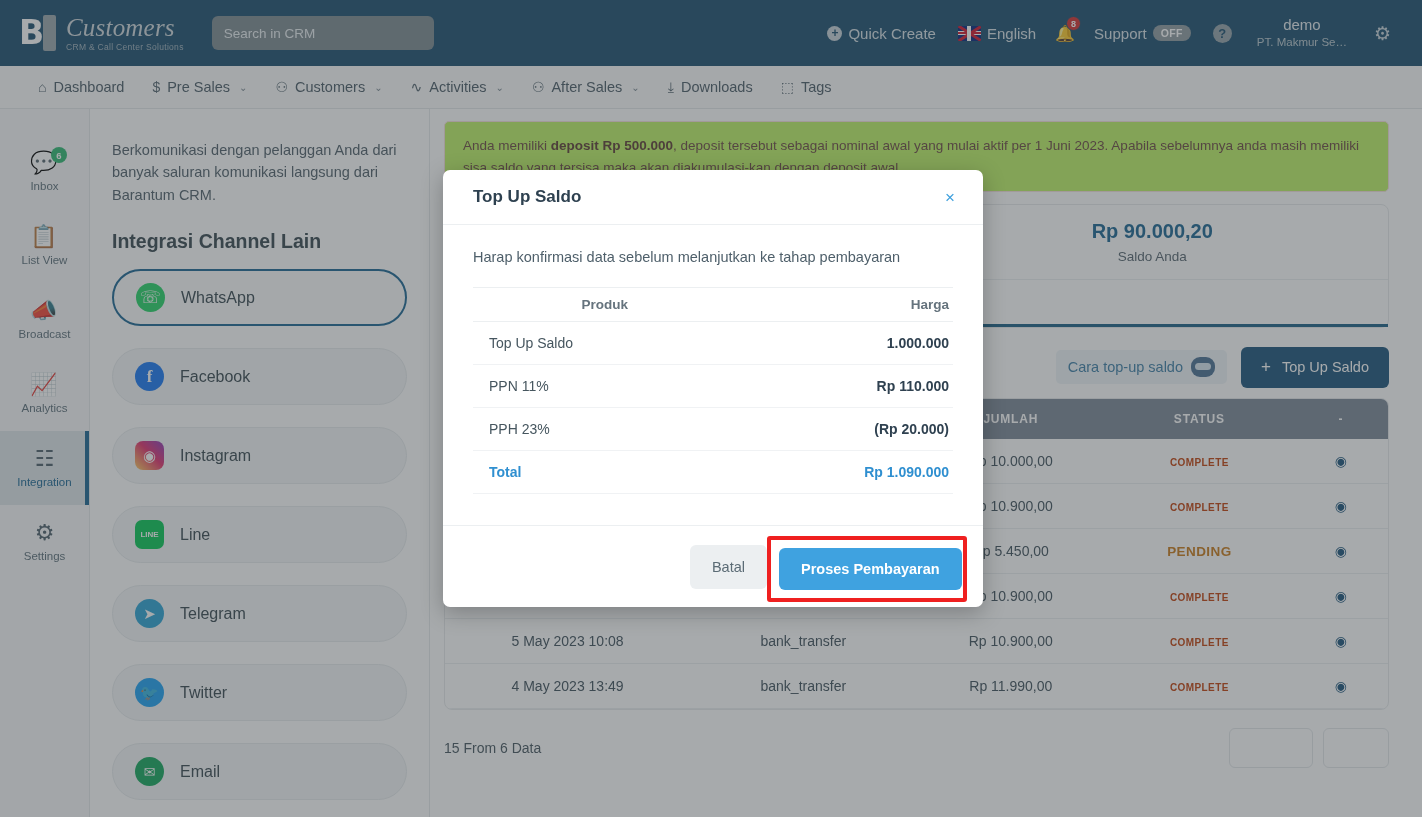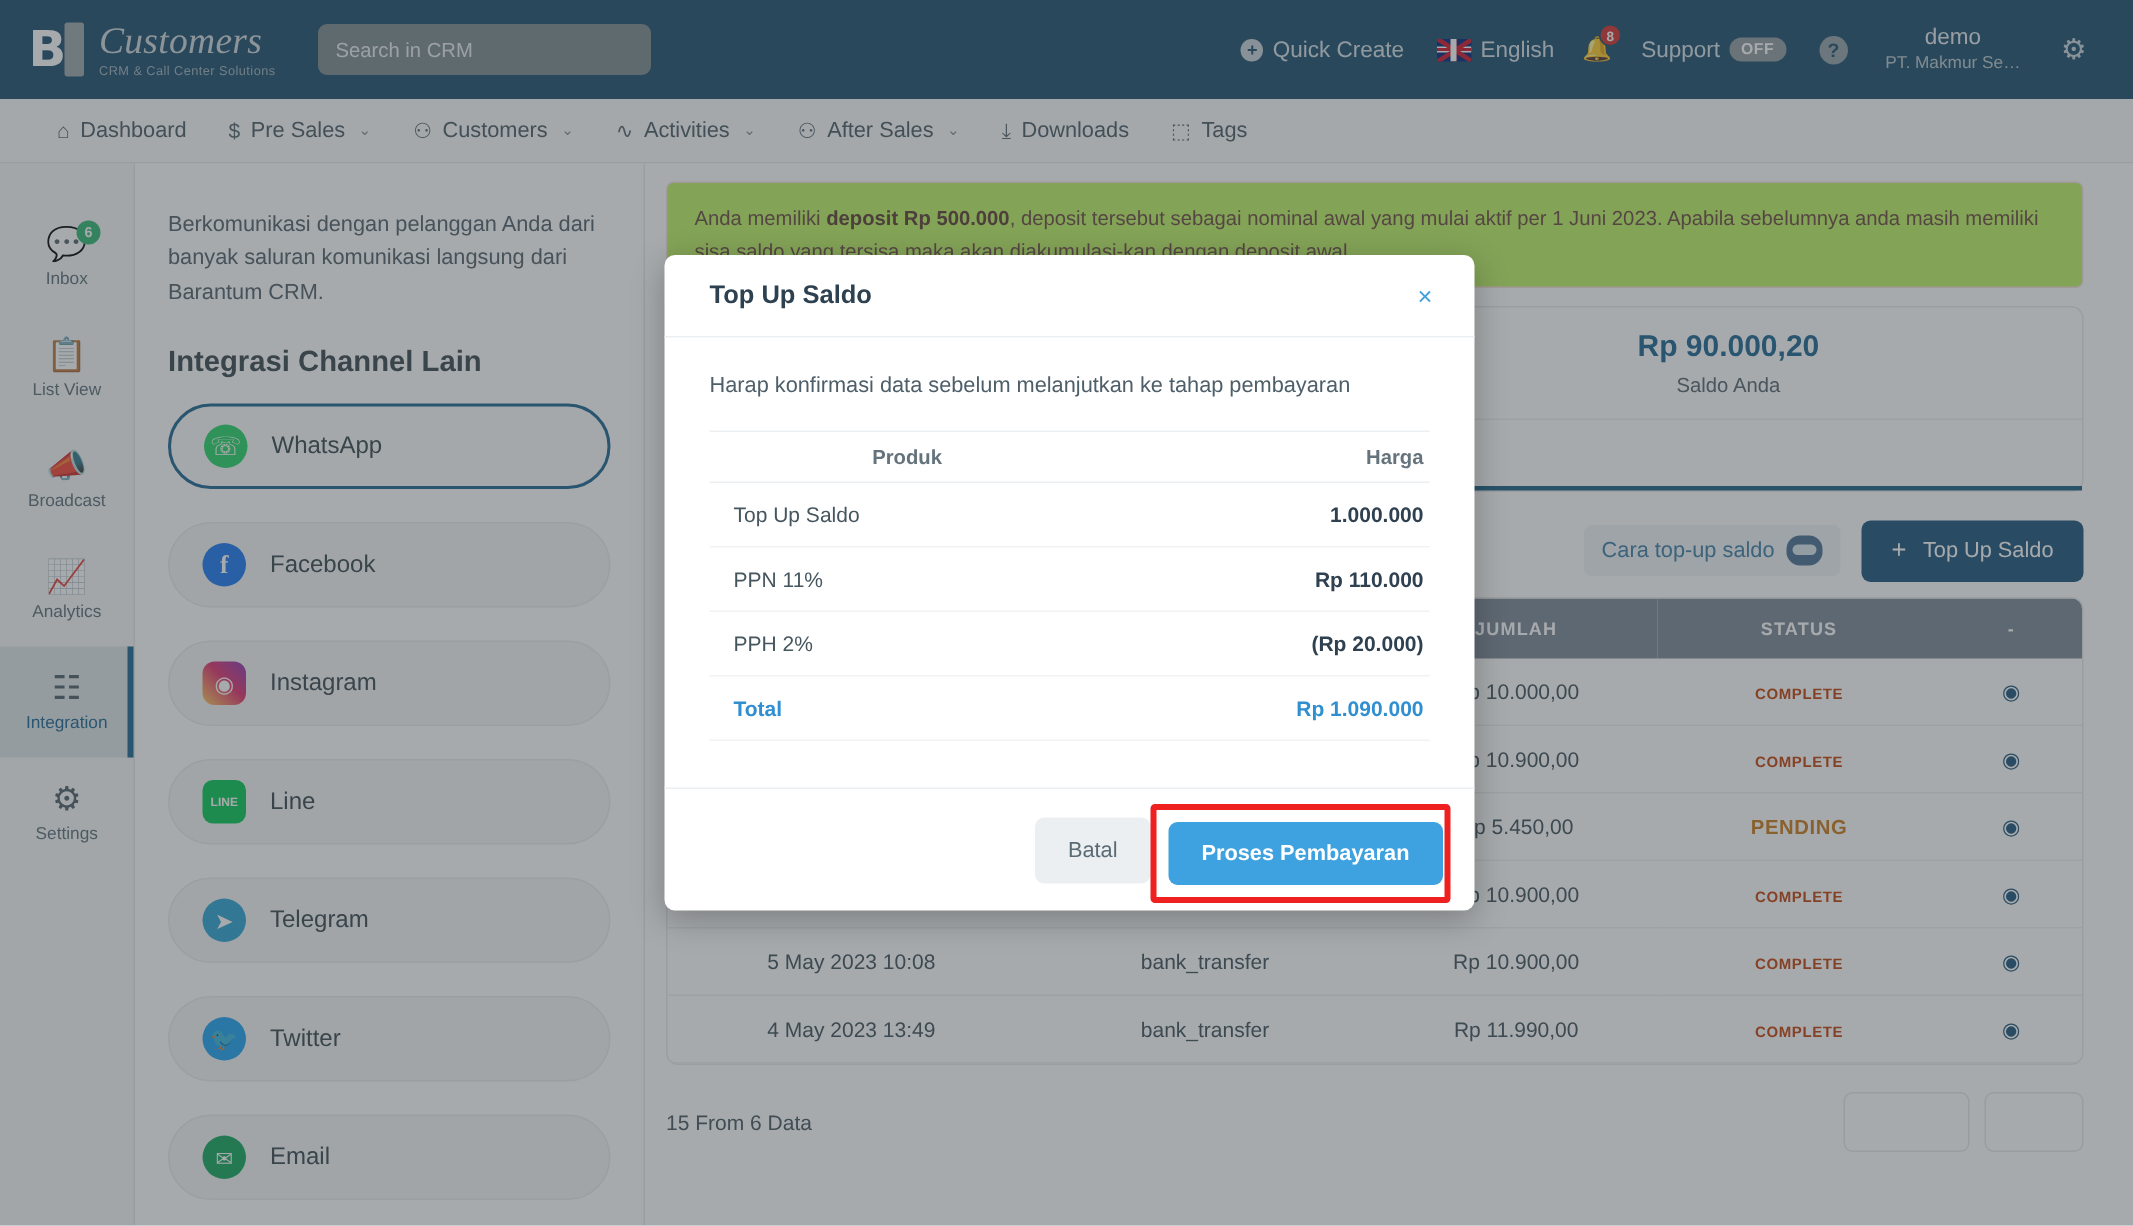--- a/index.html
+++ b/index.html
@@ -609,21 +609,21 @@
       <tbody>
         <tr>
           <td class="l">Top Up Saldo</td>
           <td class="r">1.000.000</td>
         </tr>
         <tr>
           <td class="l">PPN 11%</td>
           <td class="r">Rp 110.000</td>
         </tr>
         <tr>
-          <td class="l">PPH 2%</td>
+          <td class="l">PPH 23%</td>
           <td class="r">(Rp 20.000)</td>
         </tr>
         <tr class="total">
           <td class="l">Total</td>
           <td class="r">Rp 1.090.000</td>
         </tr>
       </tbody>
     </table>
   </div>
 

